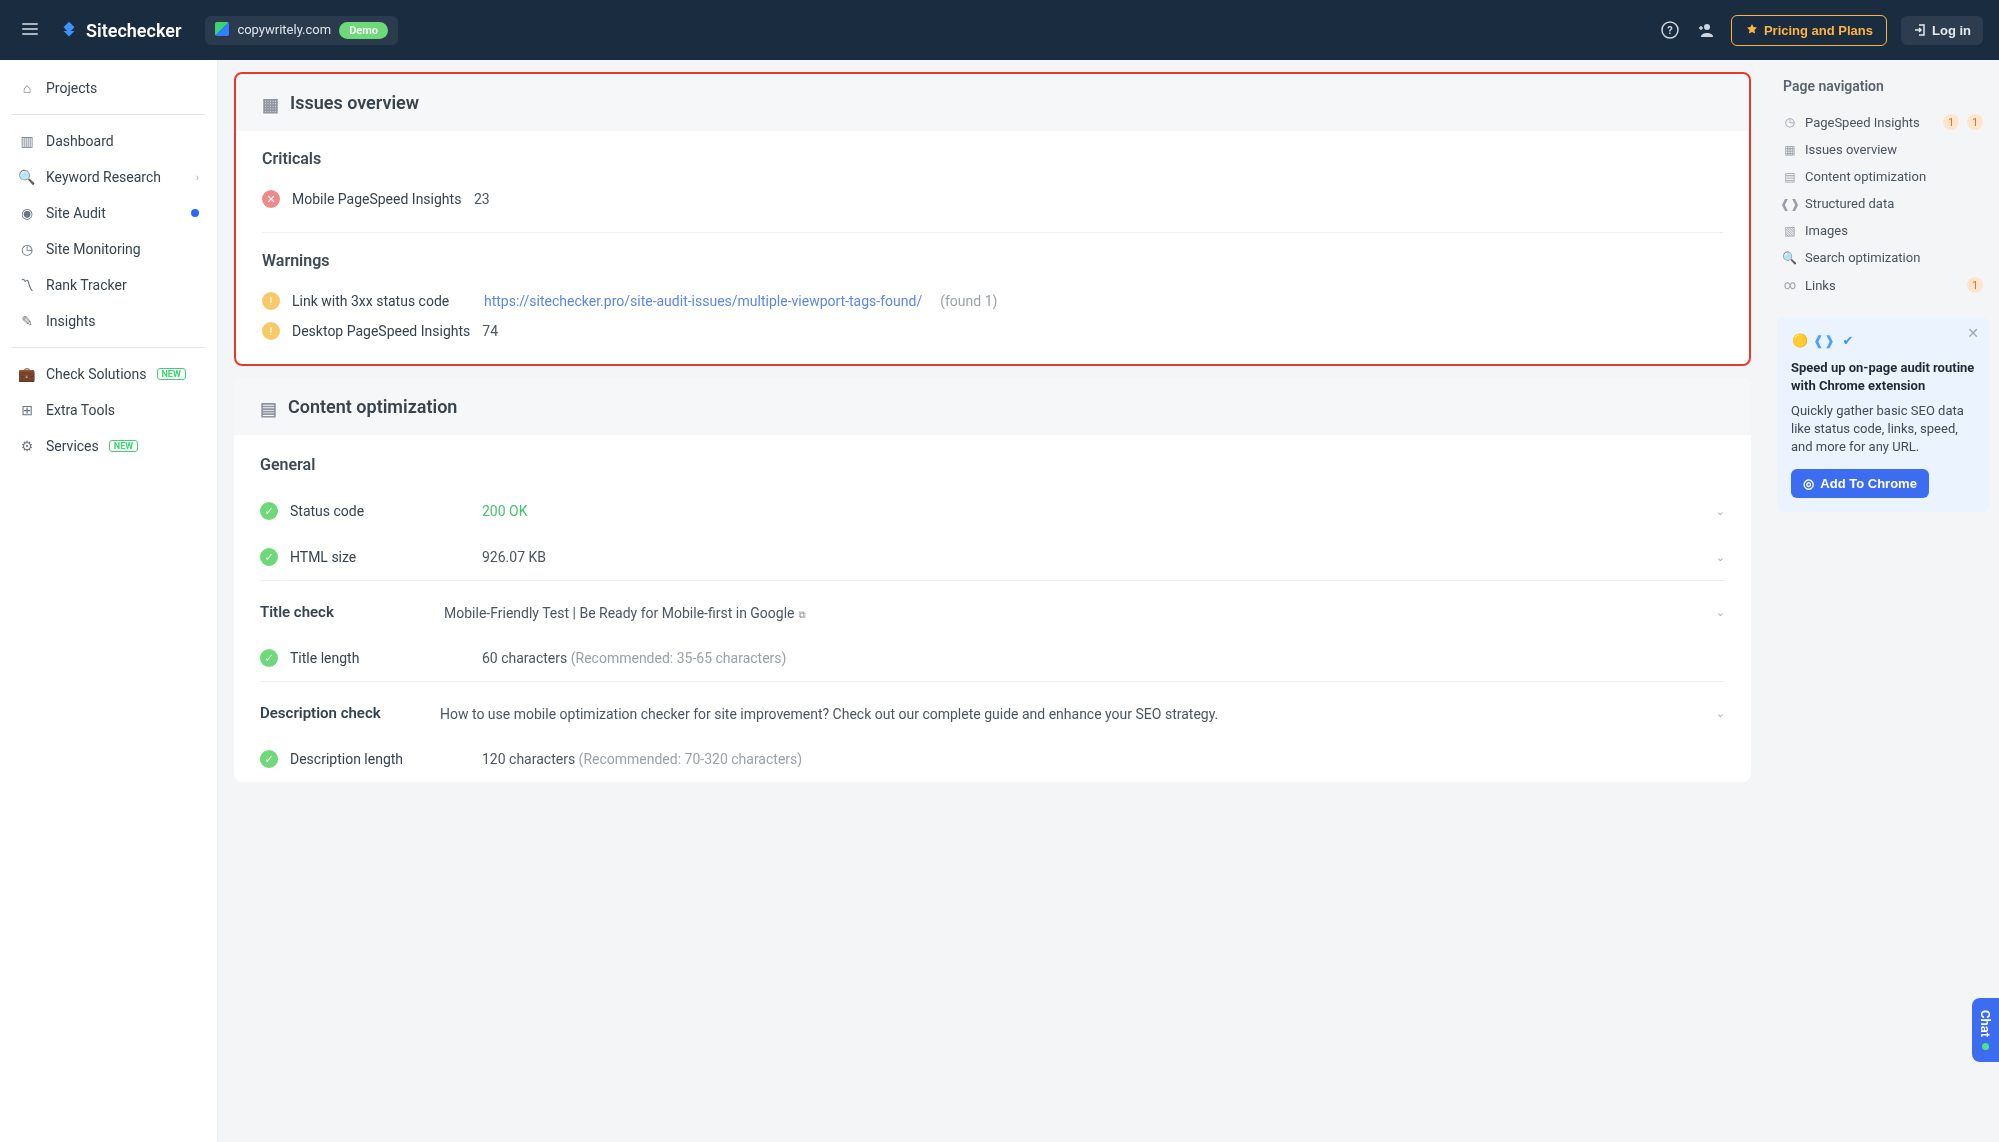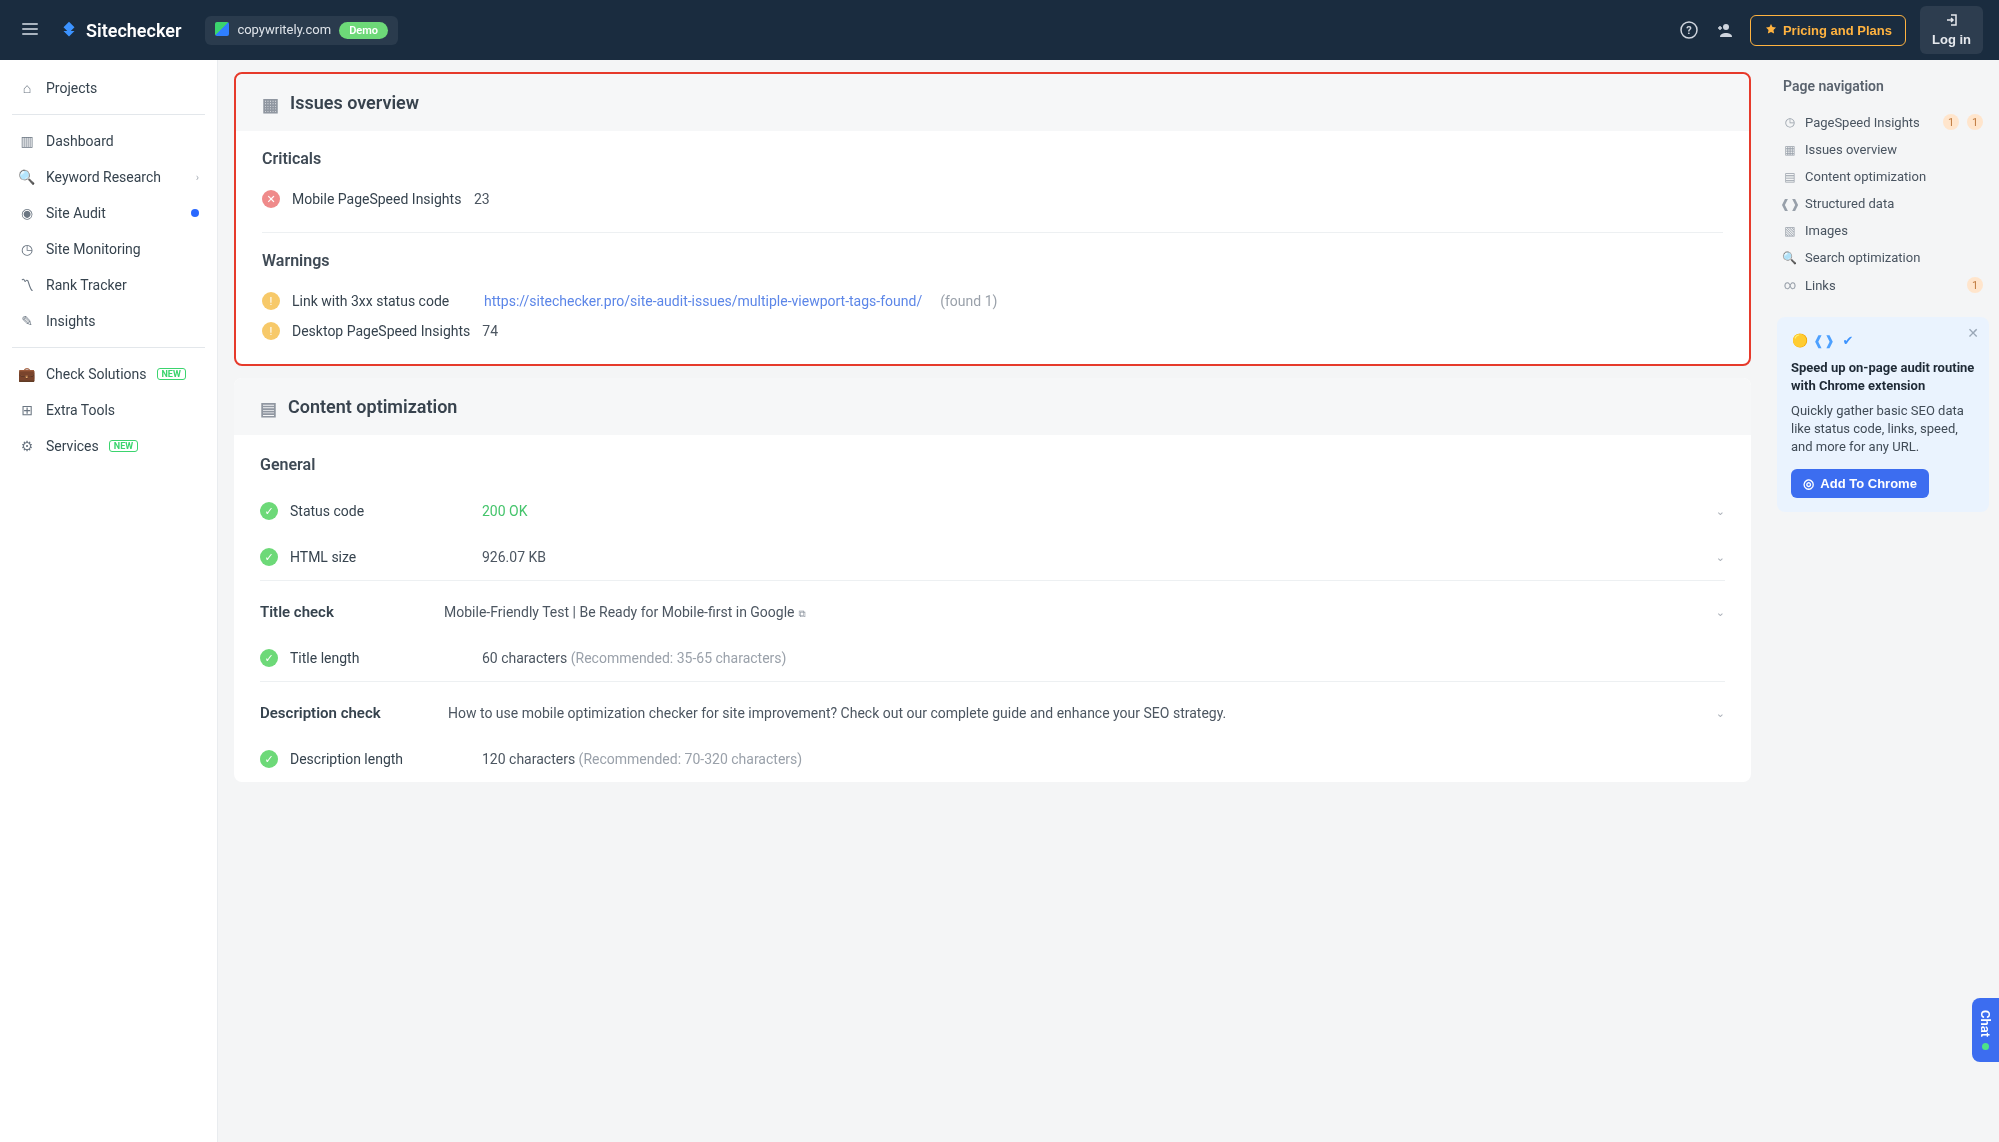--- a/index.html
+++ b/index.html
@@ -10,21 +10,21 @@
 .menu-btn { color: #aab4bf; cursor: pointer; padding: 4px; }
 .logo { display: flex; align-items: center; gap: 6px; color: #fff; font-weight: 600; font-size: 18px; }
 .logo-mark { width: 22px; height: 22px; }
 .site-pill { display: flex; align-items: flex-start; background: #2a3b4d; border-radius: 6px; padding: 6px 10px; gap: 8px; margin-left: 10px; }
 .site-ico { width: 14px; height: 14px; background: linear-gradient(135deg, #3bd46e 50%, #2f7fff 50%); border-radius: 2px; }
 .site-name { color: #dfe4ea; font-size: 13px; }
 .demo-badge { background: #6dd978; color: #fff; font-size: 11px; font-weight: 600; border-radius: 10px; padding: 2px 10px; }
 .spacer { flex: 1; }
 .hdr-ico { width: 22px; height: 22px; color: #cfd5de; cursor: pointer; display: flex; align-items: center; justify-content: center; }
 .plans-btn { border: 1px solid #ffb340; color: #ffb340; background: transparent; border-radius: 6px; padding: 7px 13px; font-size: 13px; font-weight: 600; cursor: pointer; display: flex; align-items: center; gap: 5px; }
-.login-btn { background: #2d3d4f; color: #e6e9ee; border: none; border-radius: 6px; padding: 7px 12px; font-size: 13px; font-weight: 600; cursor: pointer; display: flex; align-items: center; gap: 5px; flex-direction: column; }
+.login-btn { background: #2d3d4f; color: #e6e9ee; border: none; border-radius: 6px; padding: 7px 12px; font-size: 13px; font-weight: 600; cursor: pointer; display: flex; align-items: center; gap: 5px; }
 
 
 .layout { display: flex; height: calc(100vh - 48px); }
 
 
 .sidebar { width: 218px; background: #fff; border-right: 1px solid #e9ecef; padding: 10px 8px; overflow-y: auto; }
 .sb-item { display: flex; align-items: center; gap: 10px; padding: 9px 10px; color: #36434e; border-radius: 6px; cursor: pointer; font-size: 14px; }
 .sb-ico { width: 18px; height: 18px; color: #6b7682; display: flex; align-items: center; justify-content: center; font-size: 14px; }
 .sb-sep { height: 1px; background: #e3e7eb; margin: 8px 4px; }
 .sb-dot { width: 8px; height: 8px; background: #2968ff; border-radius: 50%; margin-left: auto; }
@@ -47,21 +47,21 @@
 .stat-crit { background: #ef8a8a; }
 .stat-warn { background: #f7c969; }
 .stat-ok { background: #6dd978; }
 .issue-label { min-width: 170px; color: #36434e; }
 .issue-val { color: #4c5661; }
 .issue-link { color: #5c86e8; text-decoration: none; margin-left: 10px; }
 .found { color: #9aa1aa; margin-left: 6px; }
 .divider { height: 1px; background: #edf0f2; margin: 0 26px; }
 
 .row-expand { display: flex; align-items: center; padding: 14px 26px; gap: 12px; }
-.row-expand .main-col { flex: 1; display: flex; gap: 12px; align-items: center; }
+.row-expand .main-col { flex: 1; display: flex; gap: 12px; align-items: flex-end; }
 .lbl-col { min-width: 180px; color: #36434e; font-size: 14px; }
 .val-col { flex: 1; color: #4c5661; font-size: 14px; }
 .val-ok { color: #44c46b; }
 .rec { color: #9aa1aa; }
 .exp-chev { color: #aab0b8; font-size: 11px; cursor: pointer; }
 .ext-ico { font-size: 10px; color: #8a929c; margin-left: 4px; }
 
 .grp-title { padding: 20px 26px 14px; font-size: 16px; font-weight: 600; color: #3f4a55; }
 
 
@@ -268,21 +268,21 @@
           <span class="val-col">
             <span>60 characters</span>
             <span class="rec">(Recommended: 35-65 characters)</span>
           </span>
         </div>
       </div>
 
       <div class="divider"></div>
 
       <div class="row-expand" style="padding-top:22px">
-        <div class="main-col" style="gap:8px">
+        <div class="main-col" style="gap:0">
           <span class="lbl-col" style="font-weight:600;font-size:15px">Description check</span>
           <span class="val-col">How to use mobile optimization checker for site improvement? Check out our complete guide and enhance your SEO strategy.</span>
         </div>
         <span class="exp-chev">⌄</span>
       </div>
       <div class="row-expand">
         <span class="stat-ico stat-ok">✓</span>
         <div class="main-col">
           <span class="lbl-col">Description length</span>
           <span class="val-col">

